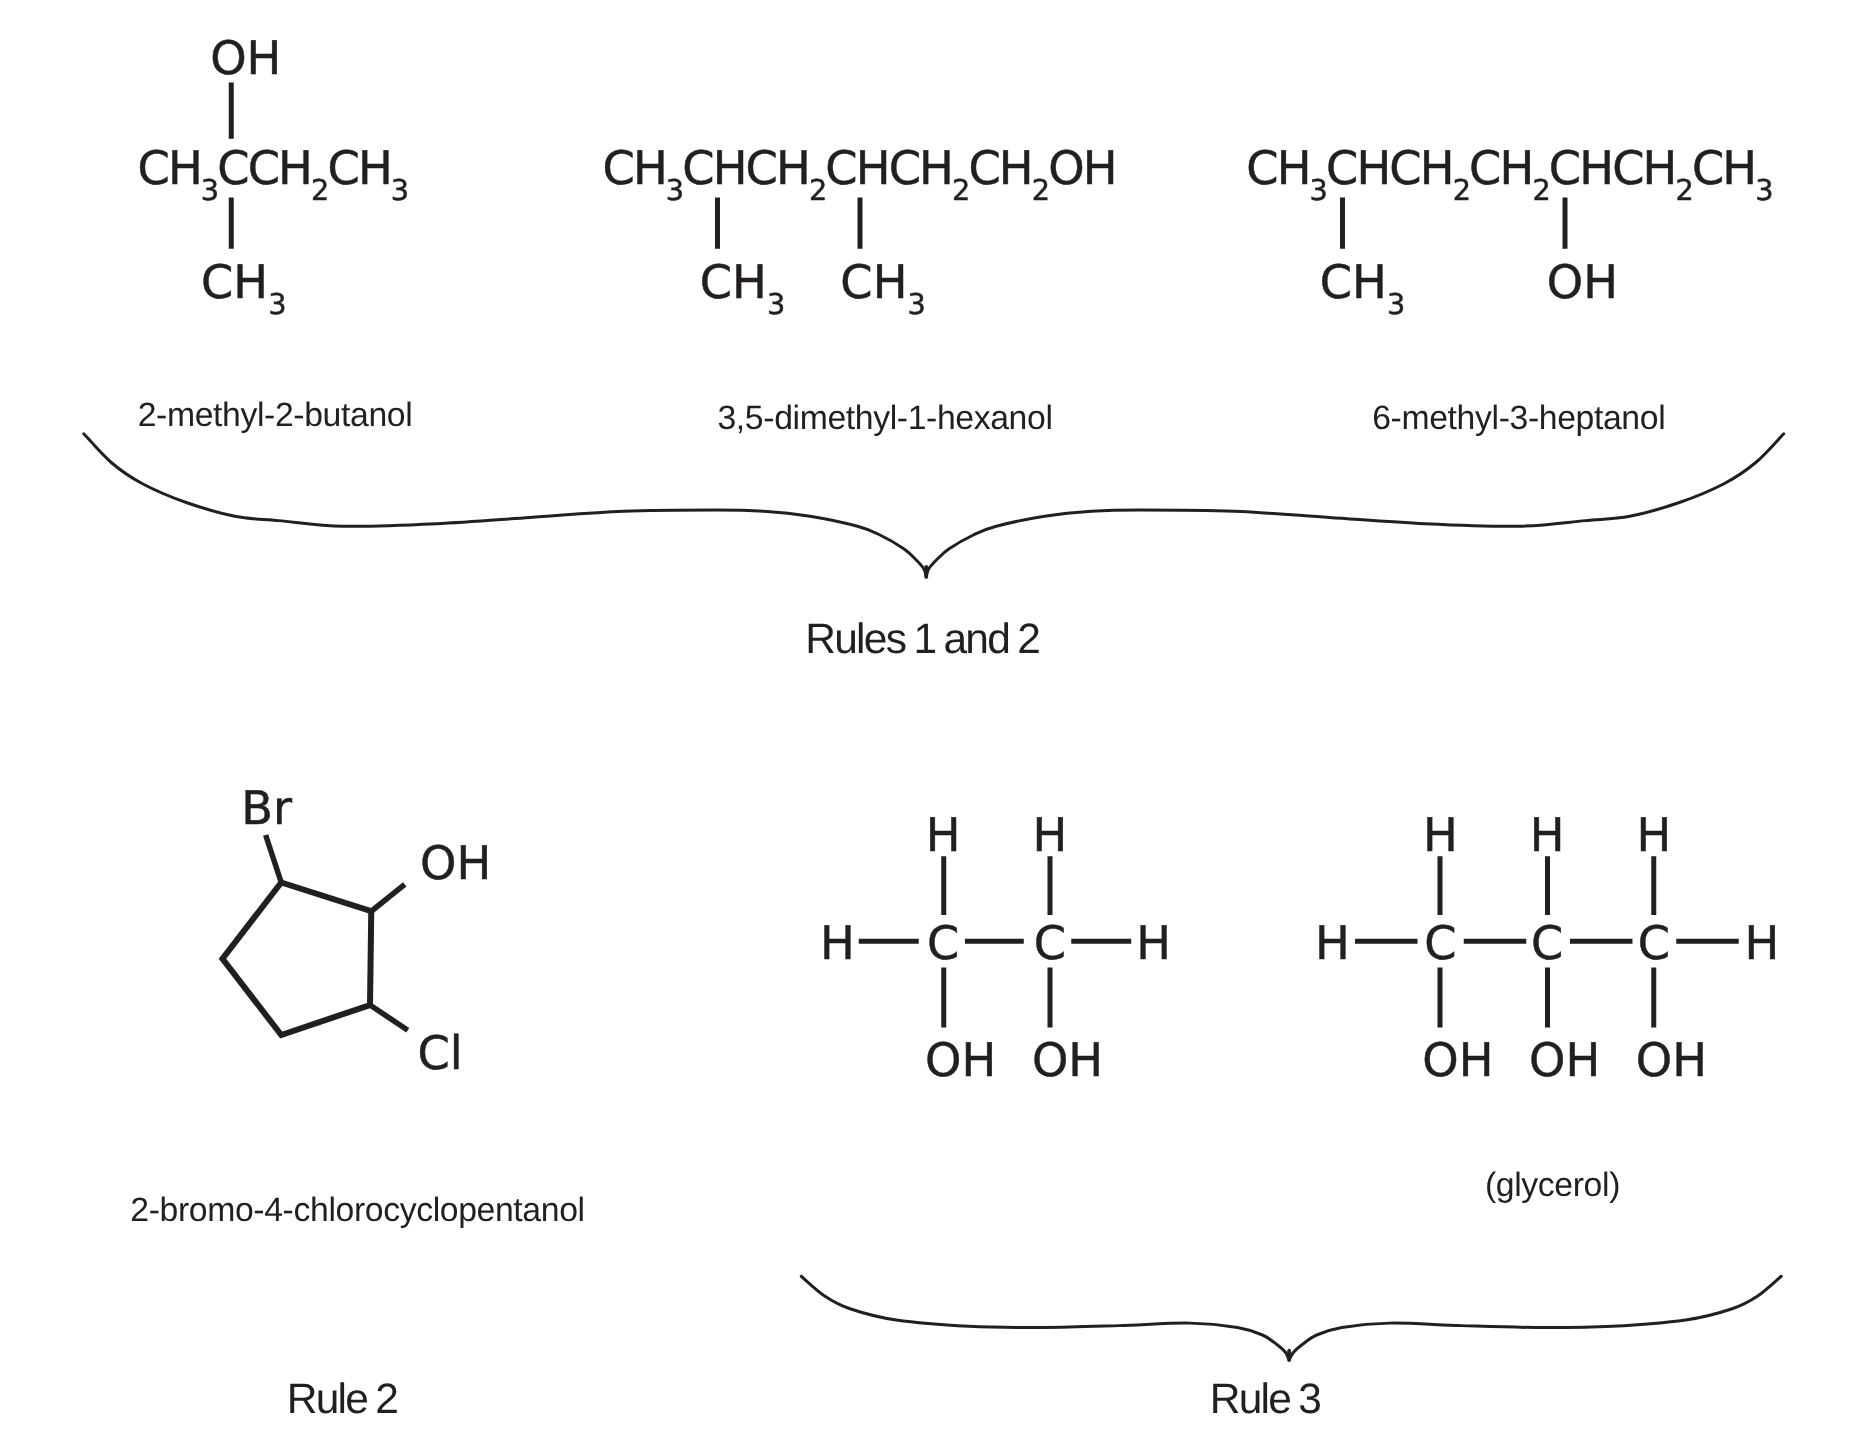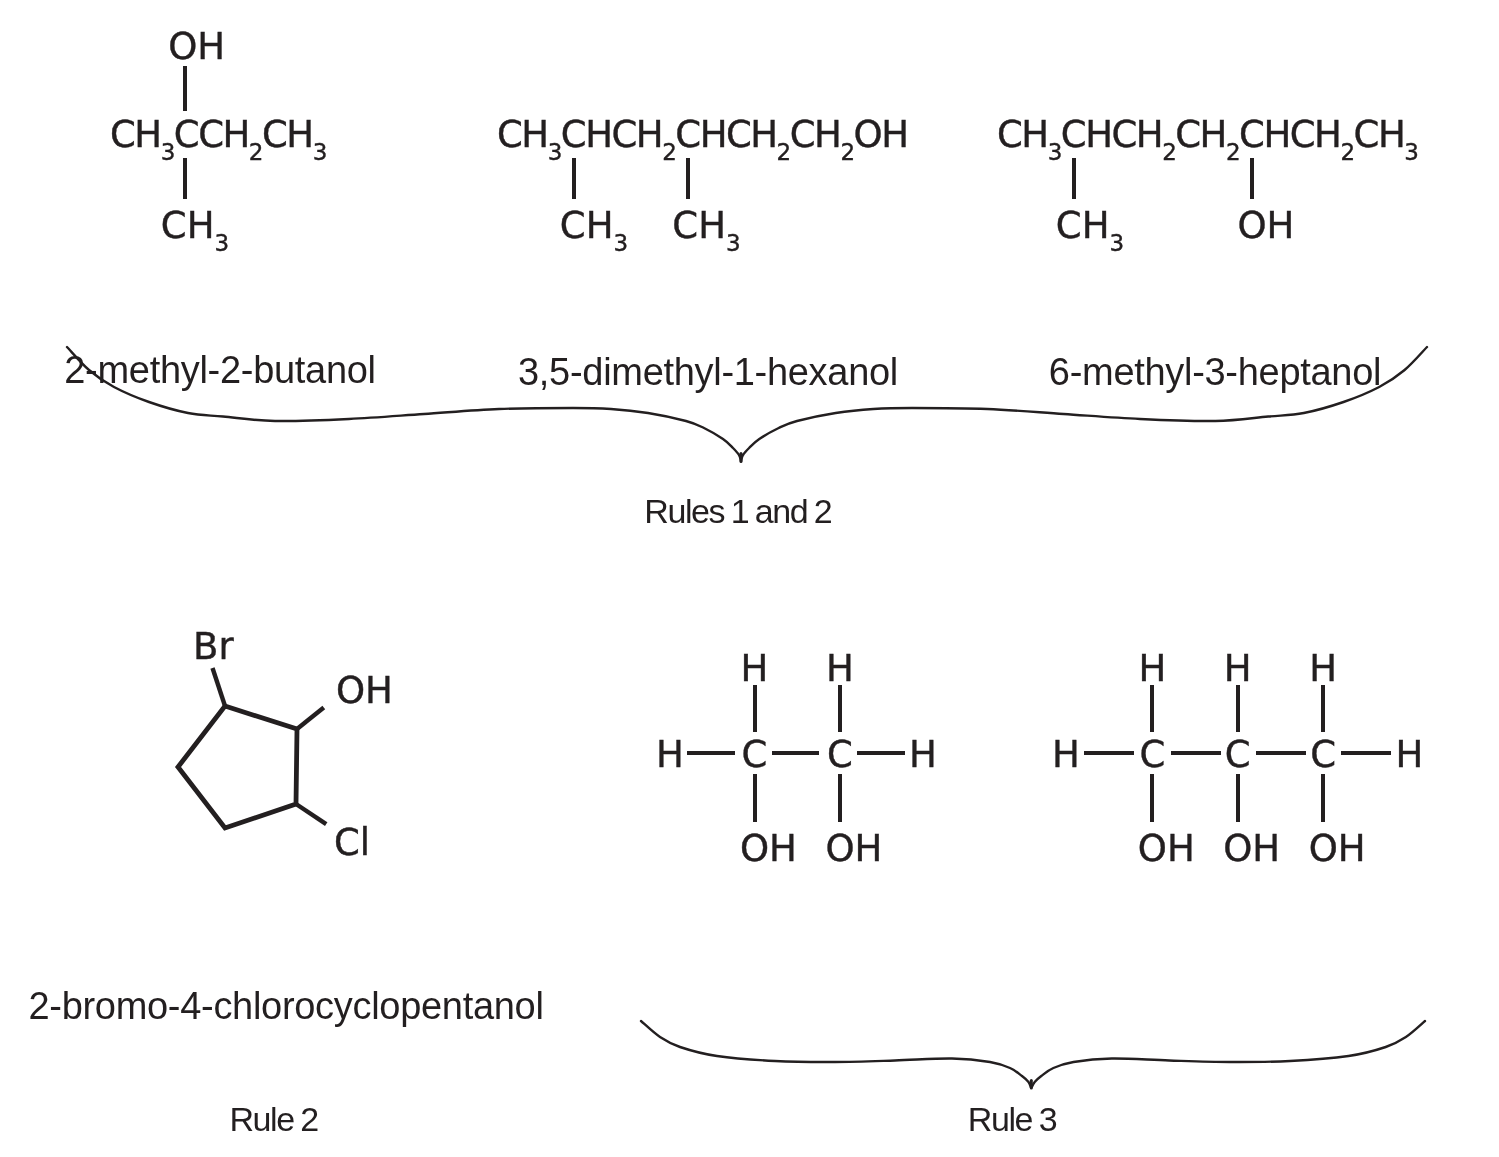--- a/index.html
+++ b/index.html
@@ -37,28 +37,27 @@
     position: absolute;
     background: #231f20;
   }
   .vbond { width: 4px; }
   .hbond { height: 4px; }
 
   
   .lbl {
     position: absolute;
     font-family: "Liberation Sans", sans-serif;
-    font-size: 38px;
+    font-size: 27px;
     line-height: 40px;
     letter-spacing: -0.3px;
     color: #231f20;
     white-space: nowrap;
     transform: translateX(-50%);
     text-align: right;
-    margin-top: 38px;
   }
   .rule-lbl {
     position: absolute;
     font-family: "Liberation Sans", sans-serif;
     font-size: 34px;
     line-height: 40px;
     letter-spacing: -1.4px;
     word-spacing: -1.5px;
     color: #231f20;
     white-space: nowrap;
@@ -94,21 +93,21 @@
   <div>
     <span class="chem grp" id="but-oh" style="top: 24.7px; left: 168.184px;"><span class="m">OH</span></span>
     <div class="vbond" id="but-bond-up" style="top: 66px; height: 45px; left: 182.734px;"></div>
     <div class="chem row" id="but-f" style="left:110px;top:112.7px"><span>CH</span><sub>3</sub><span class="anc" id="anc-but">C</span><sub></sub><span>CH</span><sub>2</sub><span>CH</span><sub>3</sub></div>
     <div class="vbond" id="but-bond-dn" style="top: 158px; height: 41px; left: 182.734px;"></div>
     <span class="chem grp" id="but-ch3" style="top: 204.2px; left: 160.834px;"><span class="m">CH</span><sub>3</sub></span>
     <div class="lbl" style="left:220px;top:312.4px">2-methyl-2-butanol</div>
   </div>
 
   <div>
-    <div class="chem row" id="hex-f" style="left:497px;top:112.7px"><span>CH</span><sub>3</sub><span class="anc" id="anc-hex1">C</span><sub></sub><span>HCH</span><sub>2</sub><span class="anc" id="anc-hex2">C</span><sub></sub><span>HCH</span><sub>2</sub><span>CH</span><sub>2</sub><span>OH</span><sub></sub></div>
+    <div class="chem row" id="hex-f" style="left:482px;top:112.7px"><span>CH</span><sub>3</sub><span class="anc" id="anc-hex1">C</span><sub></sub><span>HCH</span><sub>2</sub><span class="anc" id="anc-hex2">C</span><sub></sub><span>HCH</span><sub>2</sub><span>CH</span><sub>2</sub><span>OH</span><sub></sub></div>
     <div class="vbond" id="hex-bond-1" style="top: 158px; height: 41px; left: 571.734px;"></div>
     <div class="vbond" id="hex-bond-2" style="top: 158px; height: 41px; left: 686.203px;"></div>
     <span class="chem grp" id="hex-ch3-1" style="top: 204.2px; left: 559.834px;"><span class="m">CH</span><sub>3</sub></span>
     <span class="chem grp" id="hex-ch3-2" style="top: 204.2px; left: 672.303px;"><span class="m">CH</span><sub>3</sub></span>
     <div class="lbl" style="left:708px;top:314.1px">3,5-dimethyl-1-hexanol</div>
   </div>
 
   <div>
     <div class="chem row" id="hep-f" style="left:997px;top:112.7px"><span>CH</span><sub>3</sub><span class="anc" id="anc-hep1">C</span><sub></sub><span>HCH</span><sub>2</sub><span>CH</span><sub>2</sub><span class="anc" id="anc-hep2">C</span><sub></sub><span>HCH</span><sub>2</sub><span>CH</span><sub>3</sub></div>
     <div class="vbond" id="hep-bond-1" style="top: 158px; height: 41px; left: 1071.73px;"></div>
@@ -164,18 +163,19 @@
     <div class="hbond" style="left:1170.5px;top:751px;width:50px"></div>
     <div class="hbond" style="left:1255.9px;top:751px;width:50px"></div>
     <div class="hbond" style="left:1341.4px;top:751px;width:50px"></div>
     <div class="vbond" style="left:1150.3px;top:685px;height:47px"></div>
     <div class="vbond" style="left:1235.7px;top:685px;height:47px"></div>
     <div class="vbond" style="left:1321.2px;top:685px;height:47px"></div>
     <div class="vbond" style="left:1150.3px;top:774px;height:48px"></div>
     <div class="vbond" style="left:1235.7px;top:774px;height:48px"></div>
     <div class="vbond" style="left:1321.2px;top:774px;height:48px"></div>
     <div class="lbl" style="left:1242px;top:928px">
+        <div>(glycerol)</div>
       </div>
   </div>
 
   <div class="rule-lbl" style="left:1012px;top:1098.7px">Rule 3</div>
 
 </div>
 
 </body></html>

